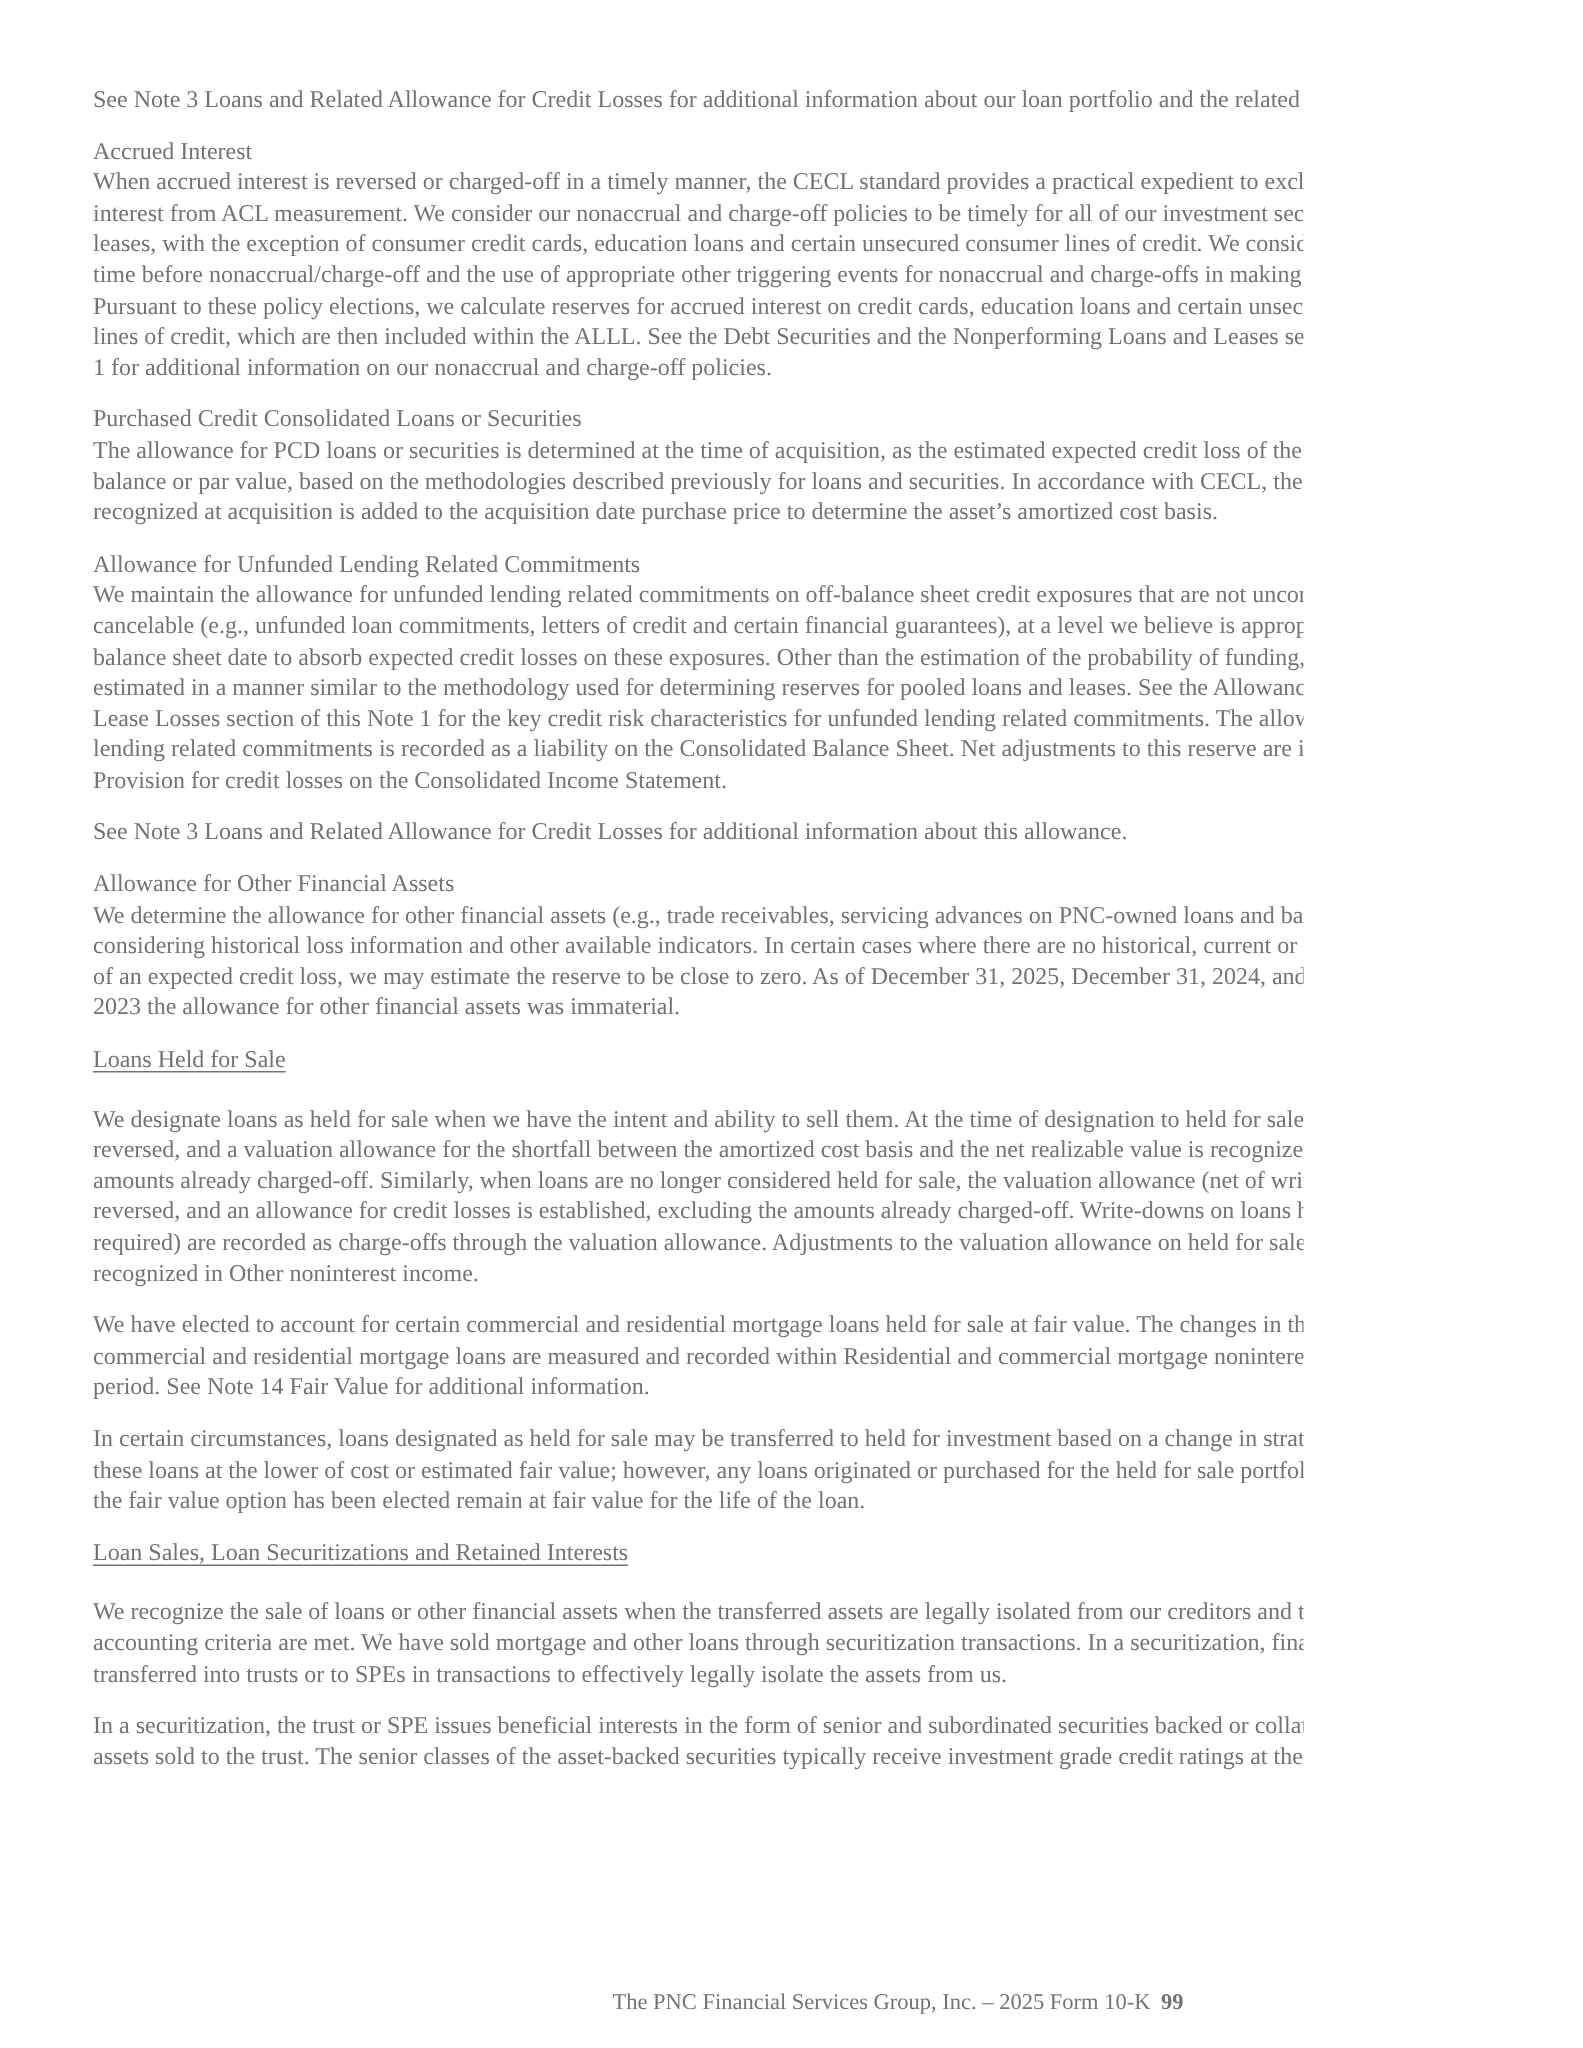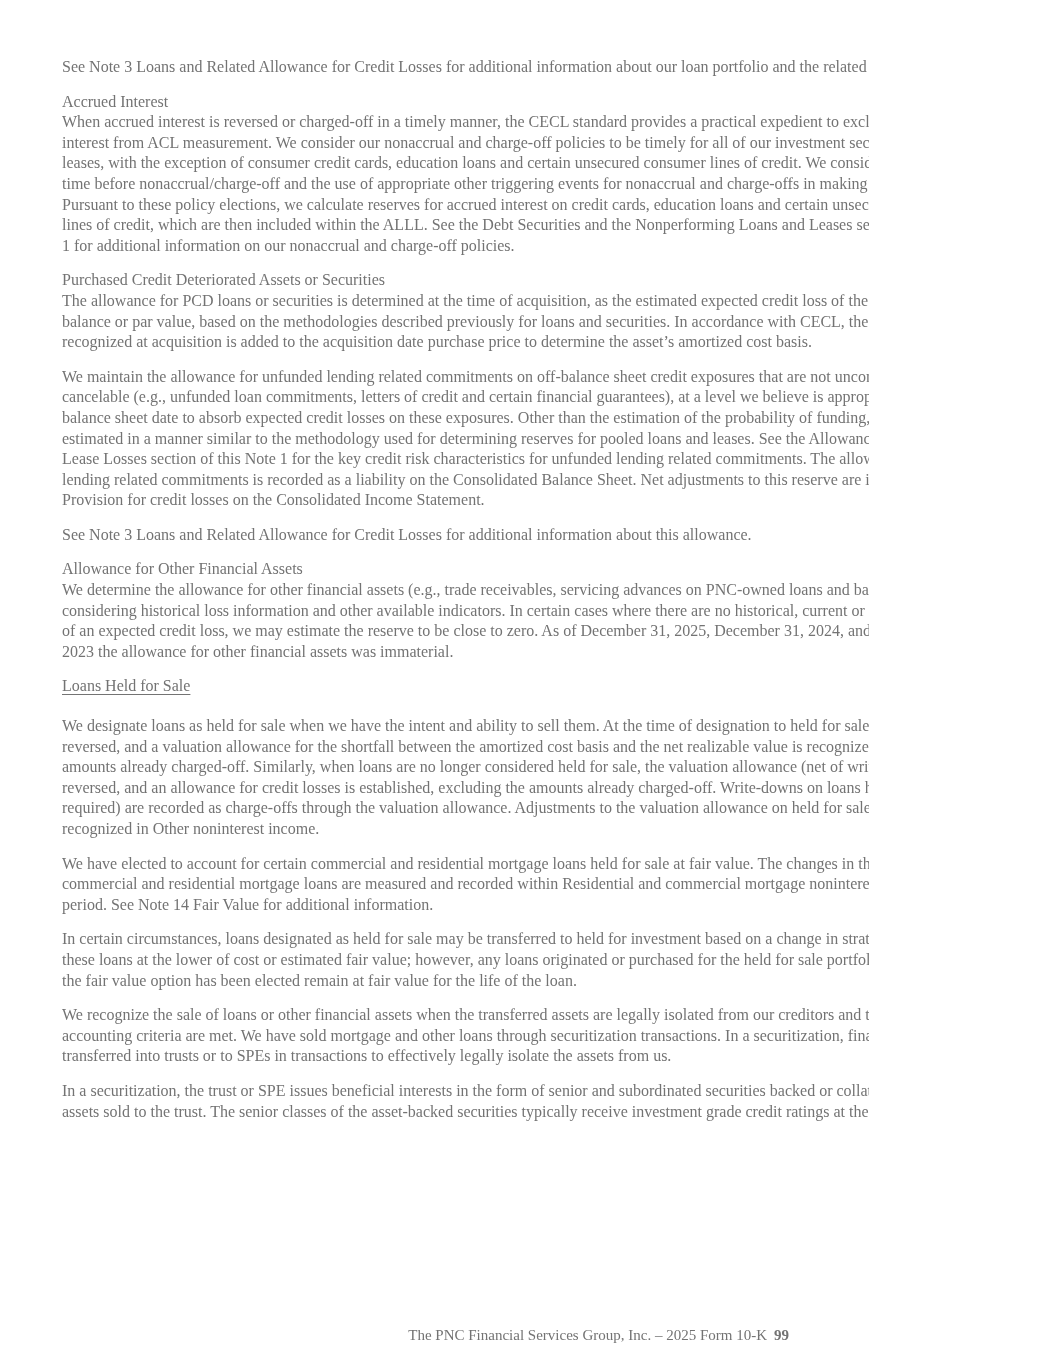--- a/index.html
+++ b/index.html
@@ -57,35 +57,37 @@
 <body>
 
 <div class="page">
   <div class="content">
 
     <p class="para">See Note 3 Loans and Related Allowance for Credit Losses for additional information about our loan portfolio and the related allowance.</p>
 
     <div class="h-runin">Accrued Interest</div>
     <p class="para">When accrued interest is reversed or charged-off in a timely manner, the CECL standard provides a practical expedient to exclude accrued interest from ACL measurement. We consider our nonaccrual and charge-off policies to be timely for all of our investment securities, loans and leases, with the exception of consumer credit cards, education loans and certain unsecured consumer lines of credit. We consider the length of time before nonaccrual/charge-off and the use of appropriate other triggering events for nonaccrual and charge-offs in making this determination. Pursuant to these policy elections, we calculate reserves for accrued interest on credit cards, education loans and certain unsecured consumer lines of credit, which are then included within the ALLL. See the Debt Securities and the Nonperforming Loans and Leases sections of this Note 1 for additional information on our nonaccrual and charge-off policies.</p>
 
-    <div class="h-runin">Purchased Credit Deteriorated Assets or Securities</div>
+    <div class="h-runin">Purchased Credit Consolidated Loans or Securities</div>
     <p class="para">The allowance for PCD loans or securities is determined at the time of acquisition, as the estimated expected credit loss of the outstanding balance or par value, based on the methodologies described previously for loans and securities. In accordance with CECL, the allowance recognized at acquisition is added to the acquisition date purchase price to determine the asset’s amortized cost basis.</p>
 
+    <div class="h-runin">Allowance for Unfunded Lending Related Commitments</div>
     <p class="para"><span>We maintain the allowance for unfunded lending related commitments on off-balance sheet credit exposures that are not unconditionally cancelable (</span><span class="it">e.g.</span><span>, unfunded loan commitments, letters of credit and certain financial guarantees), at a level we believe is appropriate as of the balance sheet date to absorb expected credit losses on these exposures. Other than the estimation of the probability of funding, this reserve is estimated in a manner similar to the methodology used for determining reserves for pooled loans and leases. See the Allowance for Loan and Lease Losses section of this Note 1 for the key credit risk characteristics for unfunded lending related commitments. The allowance for unfunded lending related commitments is recorded as a liability on the Consolidated Balance Sheet. Net adjustments to this reserve are included in Provision for credit losses on the Consolidated Income Statement.</span></p>
 
     <p class="para">See Note 3 Loans and Related Allowance for Credit Losses for additional information about this allowance.</p>
 
     <div class="h-runin">Allowance for Other Financial Assets</div>
     <p class="para"><span>We determine the allowance for other financial assets (</span><span class="it">e.g.</span><span>, trade receivables, servicing advances on PNC-owned loans and balances with banks) considering historical loss information and other available indicators. In certain cases where there are no historical, current or forecast indicators of an expected credit loss, we may estimate the reserve to be close to zero. As of December 31, 2025, December 31, 2024, and December 31, 2023 the allowance for other financial assets was immaterial.</span></p>
 
     <div class="h-section">Loans Held for Sale</div>
     <p class="para">We designate loans as held for sale when we have the intent and ability to sell them. At the time of designation to held for sale, any ACL is reversed, and a valuation allowance for the shortfall between the amortized cost basis and the net realizable value is recognized, excluding the amounts already charged-off. Similarly, when loans are no longer considered held for sale, the valuation allowance (net of writedowns) is reversed, and an allowance for credit losses is established, excluding the amounts already charged-off. Write-downs on loans held for sale (if required) are recorded as charge-offs through the valuation allowance. Adjustments to the valuation allowance on held for sale loans are recognized in Other noninterest income.</p>
     <p class="para">We have elected to account for certain commercial and residential mortgage loans held for sale at fair value. The changes in the fair value of commercial and residential mortgage loans are measured and recorded within Residential and commercial mortgage noninterest income each period. See Note 14 Fair Value for additional information.</p>
     <p class="para">In certain circumstances, loans designated as held for sale may be transferred to held for investment based on a change in strategy. We transfer these loans at the lower of cost or estimated fair value; however, any loans originated or purchased for the held for sale portfolio and for which the fair value option has been elected remain at fair value for the life of the loan.</p>
 
+    <div class="h-section">Loan Sales, Loan Securitizations and Retained Interests</div>
     <p class="para">We recognize the sale of loans or other financial assets when the transferred assets are legally isolated from our creditors and the appropriate accounting criteria are met. We have sold mortgage and other loans through securitization transactions. In a securitization, financial assets are transferred into trusts or to SPEs in transactions to effectively legally isolate the assets from us.</p>
     <p class="para">In a securitization, the trust or SPE issues beneficial interests in the form of senior and subordinated securities backed or collateralized by the assets sold to the trust. The senior classes of the asset-backed securities typically receive investment grade credit ratings at the</p>
 
   </div>
 
   <div class="footer">
     <span>The PNC Financial Services Group, Inc. – </span><span class="it">2025 Form 10-K</span><span class="pageno">99</span>
   </div>
 </div>
 

